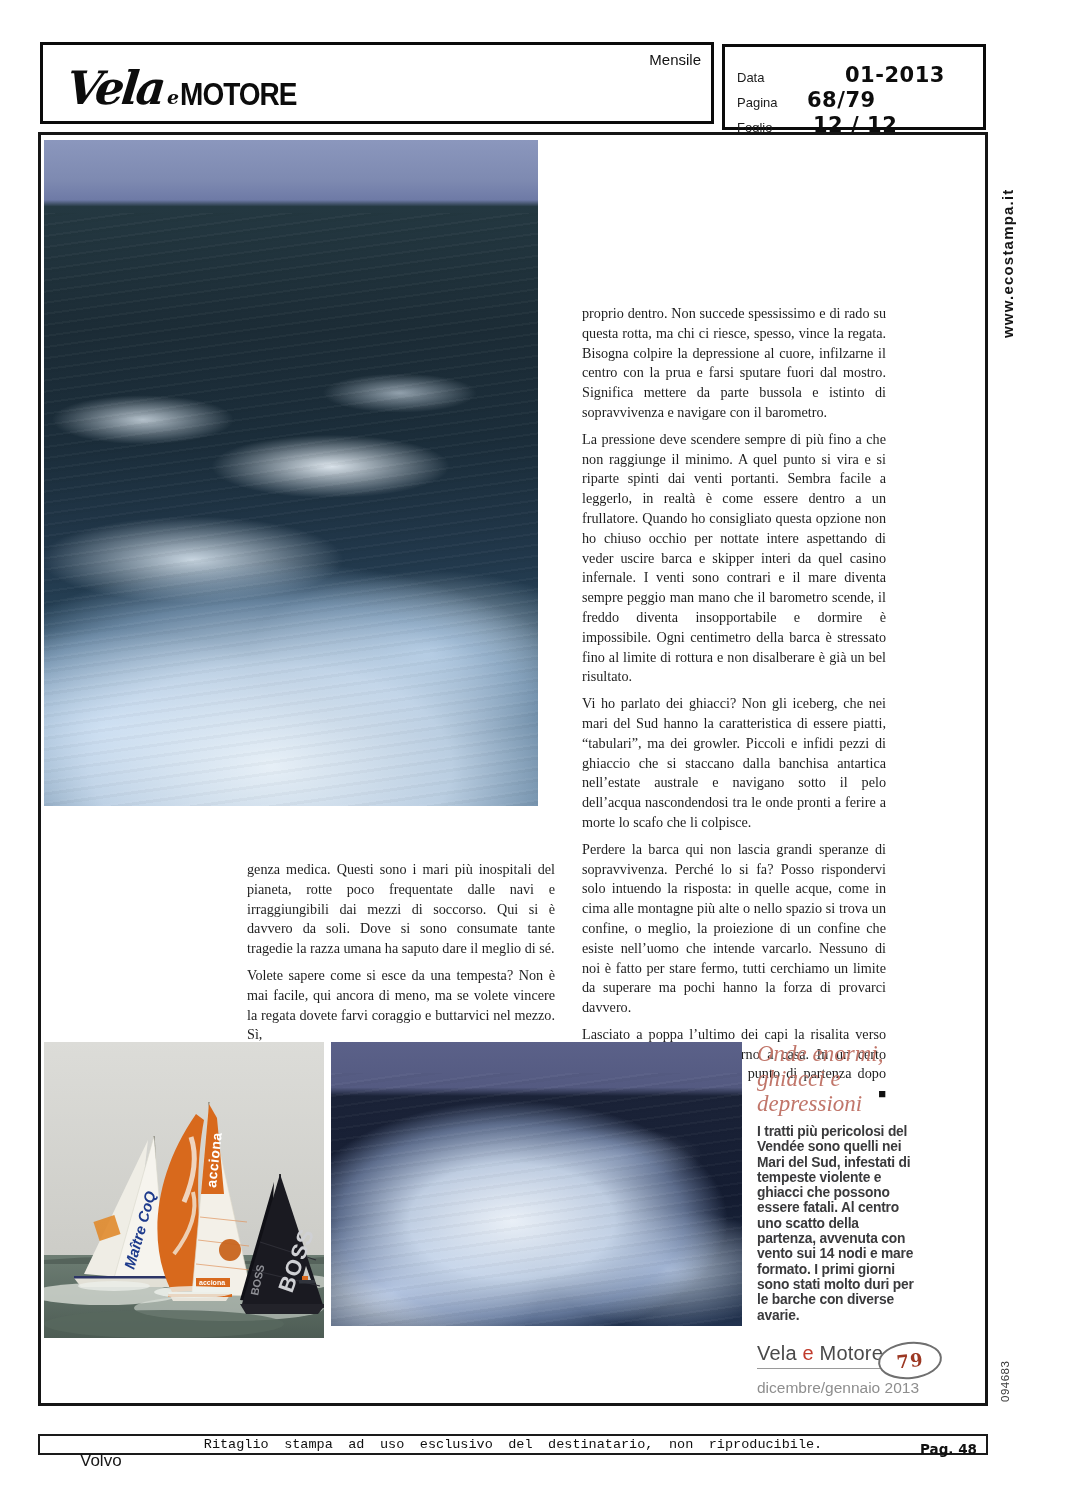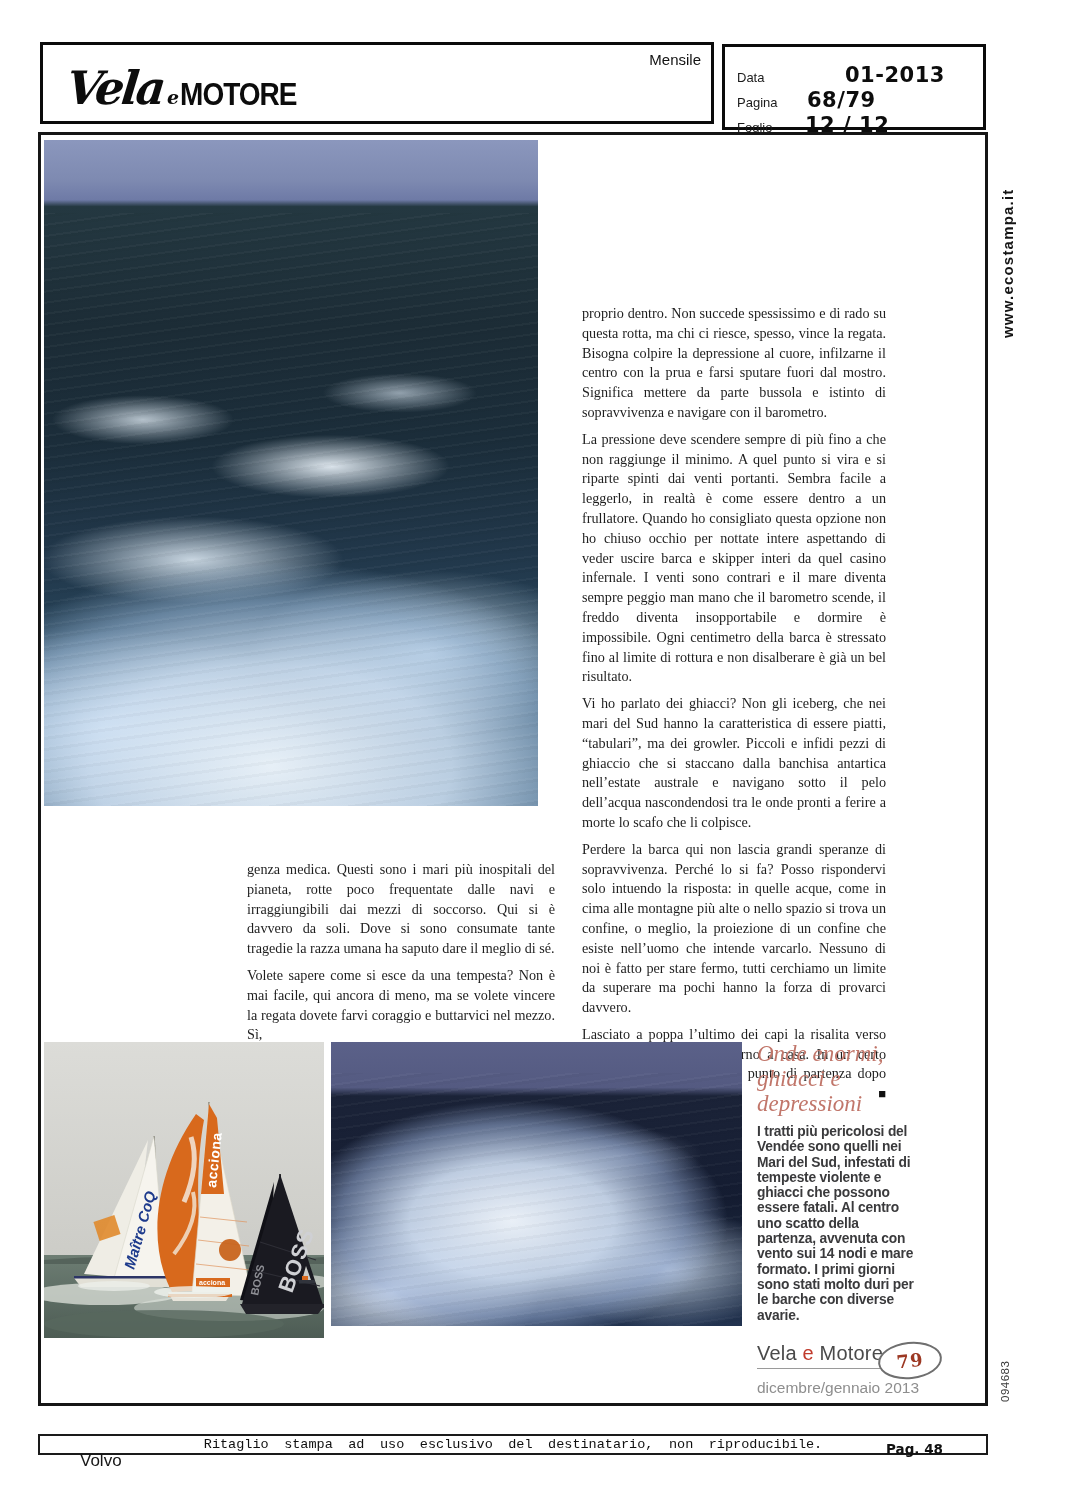--- a/index.html
+++ b/index.html
@@ -20,21 +20,21 @@
 
   
   .databox { position:absolute; left:722px; top:44px; width:264px; height:86px;
              border:3px solid #0b0b0b; background:#fff; padding:16px 10px 5px 12px; }
   .databox .row { display:flex; align-items:baseline; height:25px; }
   .databox .lbl { width:62px; font-size:13px; color:#1a1a1a; }
   .databox .val { font-family:"DejaVu Sans",sans-serif; font-weight:bold; font-size:21px;
                   color:#0d0d0d; letter-spacing:.5px; }
   .val-data { margin-left:46px; }
   .val-pagina { margin-left:8px; }
-  .val-foglio { margin-left:6px; }
+  .val-foglio { margin-left:14px; }
 
   
   .frame { position:absolute; left:38px; top:132px; width:950px; height:1274px;
            border:3px solid #161616; background:#fff; }
 
   
   .photo-main { position:absolute; left:44px; top:140px; width:494px; height:666px;
     background:
       radial-gradient(ellipse 430px 240px at 46% 94%, rgba(237,245,252,.96) 0%, rgba(206,224,243,.88) 42%, rgba(158,189,221,.55) 68%, rgba(158,189,221,0) 85%),
       radial-gradient(ellipse 300px 130px at 12% 88%, rgba(222,236,249,.9) 0%, rgba(222,236,249,0) 75%),
@@ -84,21 +84,21 @@
   .page-badge span { font-family:"DejaVu Serif",serif; font-weight:bold; font-size:18px;
                      color:#9c3823; letter-spacing:1px; }
 
   
   .ritaglio { position:absolute; left:38px; top:1434px; width:950px; height:21px;
               border:2px solid #1a1a1a; display:flex; align-items:center; justify-content:center;
               background:#fff; }
   .ritaglio span { font-family:"Liberation Mono","DejaVu Sans Mono",monospace; font-size:13.5px;
                    color:#101010; word-spacing:.55em; }
   .source-label { position:absolute; left:80px; top:1451px; font-size:17px; color:#161616; }
-  .page-ref { position:absolute; left:886px; top:1441px; font-family:"DejaVu Sans",sans-serif;
+  .page-ref { position:absolute; left:920px; top:1441px; font-family:"DejaVu Sans",sans-serif;
               font-weight:bold; font-size:13.5px; color:#111; }
 
   
   .vert { position:absolute; transform-origin:0 0; transform:rotate(-90deg); white-space:nowrap; }
   .ecostampa { left:999px; top:338px; font-weight:bold; font-size:15px; letter-spacing:1.2px; color:#141414; }
   .clip-code { left:999px; top:1402px; font-size:11.5px; color:#3a3a3a; letter-spacing:.5px; }
 </style>
 </head>
 <body>
 

